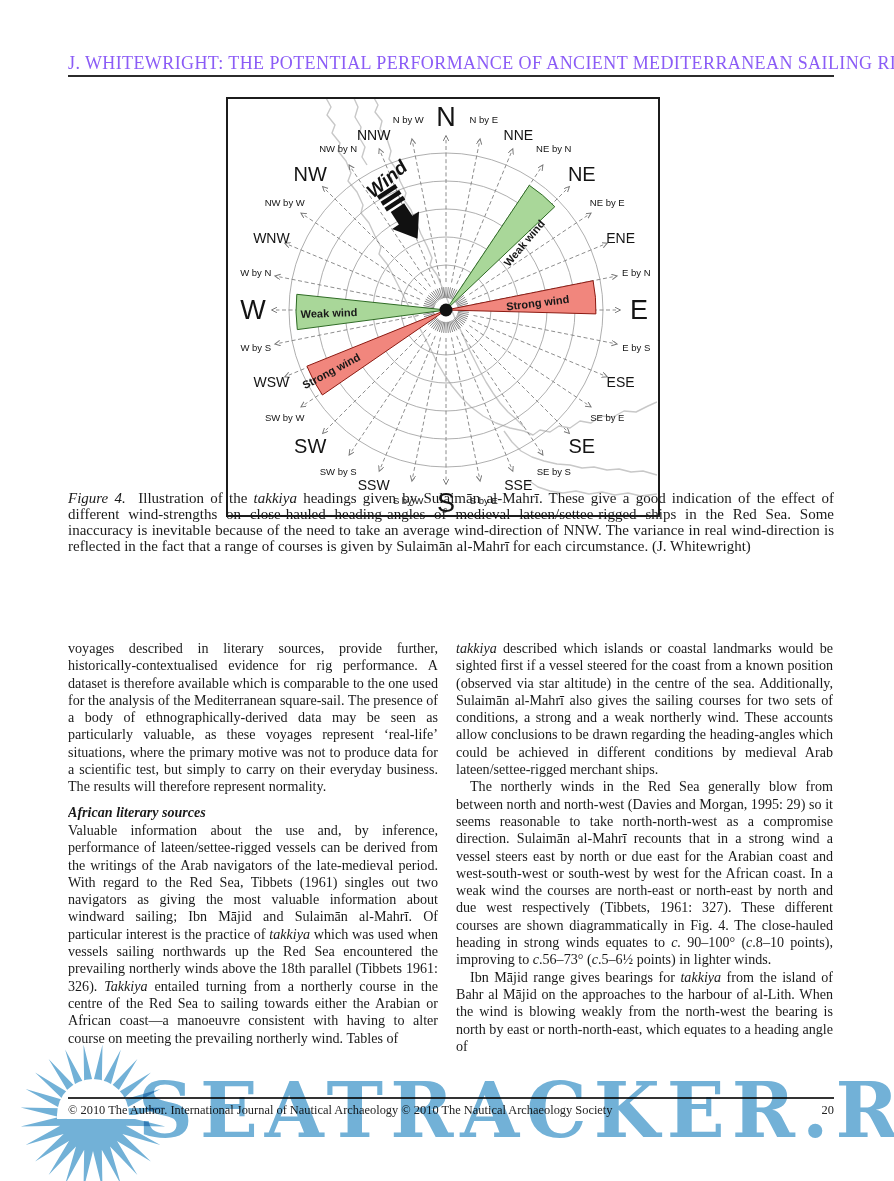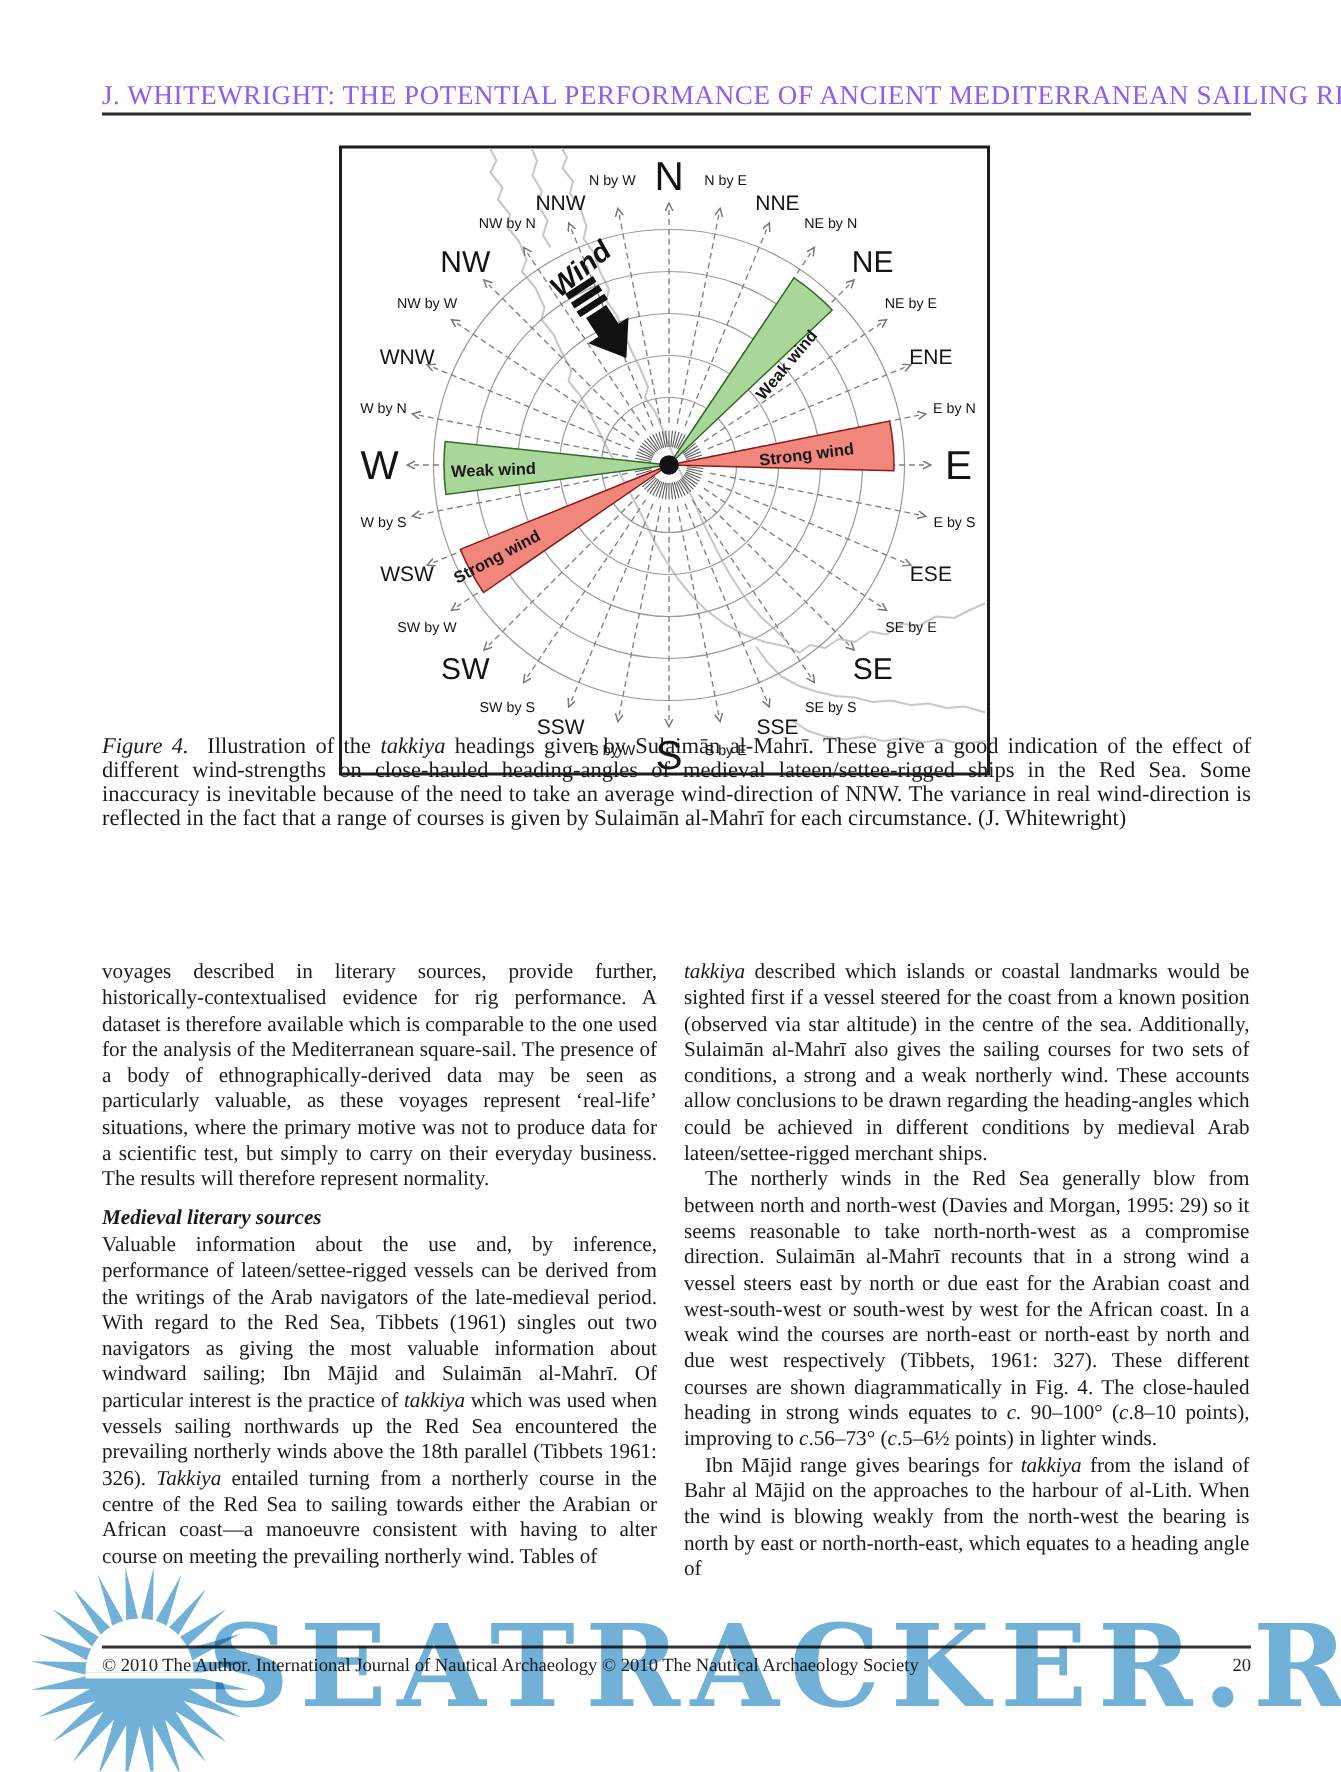--- a/index.html
+++ b/index.html
@@ -219,21 +219,21 @@
           <text x="145.7" y="36.4" text-anchor="middle" dy="0.35em" font-size="14" fill="#141414">NNW</text>
           <text x="180.2" y="20.7" text-anchor="middle" dy="0.35em" font-size="9.5" fill="#141414">N by W</text>
         </g>
     </svg>
   </div>
 
   <div class="caption"><span class="it">Figure 4.</span><span>&nbsp;&nbsp;Illustration of the </span><span class="it">takkiya</span><span> headings given by Sulaimān al-Mahrī. These give a good indication of the effect of different wind-strengths on close-hauled heading-angles of medieval lateen/settee-rigged ships in the Red Sea. Some inaccuracy is inevitable because of the need to take an average wind-direction of NNW. The variance in real wind-direction is reflected in the fact that a range of courses is given by Sulaimān al-Mahrī for each circumstance. (J. Whitewright)</span></div>
 
   <div class="col col-left">
       <p><span>voyages described in literary sources, provide further, historically-contextualised evidence for rig performance. A dataset is therefore available which is comparable to the one used for the analysis of the Mediterranean square-sail. The presence of a body of ethnographically-derived data may be seen as particularly valuable, as these voyages represent ‘real-life’ situations, where the primary motive was not to produce data for a scientific test, but simply to carry on their everyday business. The results will therefore represent normality.</span></p>
-      <h3 class="subhead">Medieval literary sources</h3>
+      <h3 class="subhead">African literary sources</h3>
       <p><span>Valuable information about the use and, by inference, performance of lateen/settee-rigged vessels can be derived from the writings of the Arab navigators of the late-medieval period. With regard to the Red Sea, Tibbets (1961) singles out two navigators as giving the most valuable information about windward sailing; Ibn Mājid and Sulaimān al-Mahrī. Of particular interest is the practice of </span><span class="it">takkiya</span><span> which was used when vessels sailing northwards up the Red Sea encountered the prevailing northerly winds above the 18th parallel (Tibbets 1961: 326). </span><span class="it">Takkiya</span><span> entailed turning from a northerly course in the centre of the Red Sea to sailing towards either the Arabian or African coast—a manoeuvre consistent with having to alter course on meeting the prevailing northerly wind. Tables of</span></p>
     </div>
   <div class="col col-right">
       <p><span class="it">takkiya</span><span> described which islands or coastal landmarks would be sighted first if a vessel steered for the coast from a known position (observed via star altitude) in the centre of the sea. Additionally, Sulaimān al-Mahrī also gives the sailing courses for two sets of conditions, a strong and a weak northerly wind. These accounts allow conclusions to be drawn regarding the heading-angles which could be achieved in different conditions by medieval Arab lateen/settee-rigged merchant ships.</span></p>
       <p class="ind"><span>The northerly winds in the Red Sea generally blow from between north and north-west (Davies and Morgan, 1995: 29) so it seems reasonable to take north-north-west as a compromise direction. Sulaimān al-Mahrī recounts that in a strong wind a vessel steers east by north or due east for the Arabian coast and west-south-west or south-west by west for the African coast. In a weak wind the courses are north-east or north-east by north and due west respectively (Tibbets, 1961: 327). These different courses are shown diagrammatically in Fig. 4. The close-hauled heading in strong winds equates to </span><span class="it">c.</span><span> 90–100° (</span><span class="it">c</span><span>.8–10 points), improving to </span><span class="it">c</span><span>.56–73° (</span><span class="it">c</span><span>.5–6½ points) in lighter winds.</span></p>
       <p class="ind"><span>Ibn Mājid range gives bearings for </span><span class="it">takkiya</span><span> from the island of Bahr al Mājid on the approaches to the harbour of al-Lith. When the wind is blowing weakly from the north-west the bearing is north by east or north-north-east, which equates to a heading angle of</span></p>
     </div>
 
   <div class="foot-rule"></div>
   <div class="footer">

